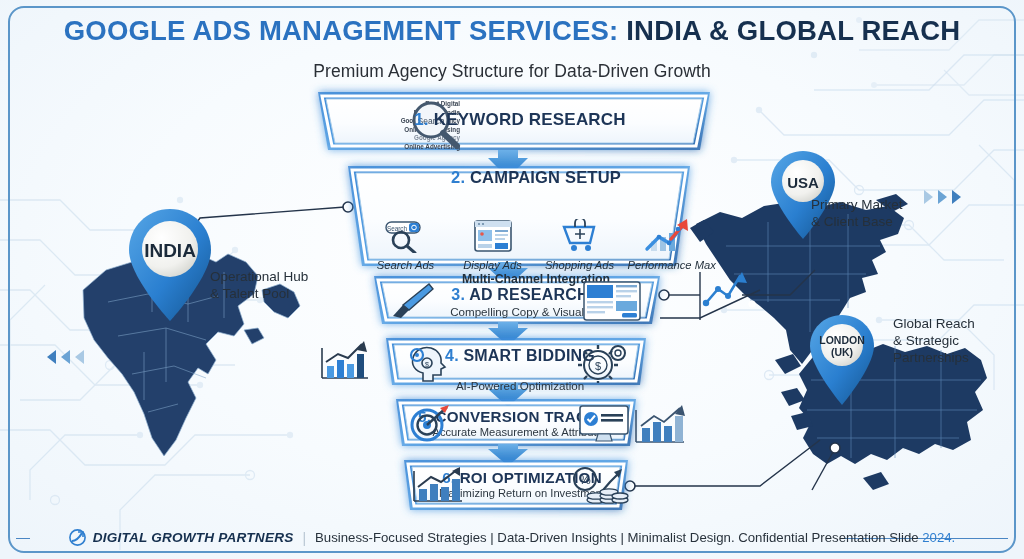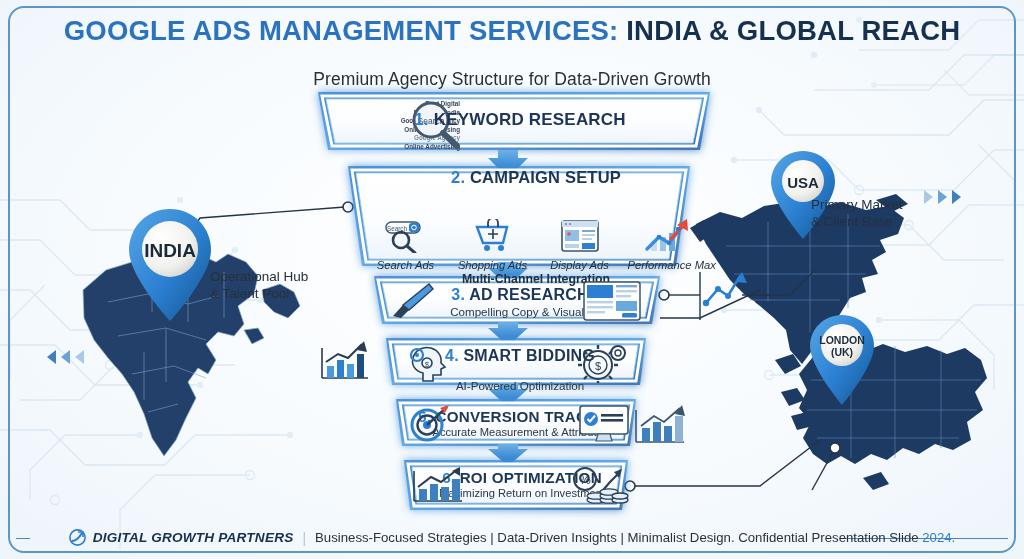--- a/index.html
+++ b/index.html
@@ -40,21 +40,21 @@
 
   
   #header { position: absolute; left: 0; top: 14px; width: 100%; text-align: center; z-index: 12;}
   #title {
     font-size: 27.5px; font-weight: bold; letter-spacing: .2px;
     line-height: 34px; white-space: nowrap;
   }
   #title .t-blue { color: #2b72c0; }
   #title .t-navy { color: #16304f; }
   #subtitle {
-    margin-top: 21px;
+    margin-top: 13px;
     font-size: 17.5px; color: #2a2f36; letter-spacing: .1px;
   }
 
   
   .map { position: absolute; z-index: 2; }
   #map-india  { left: 48px;  top: 232px; width: 265px; height: 230px; }
   #map-na     { left: 690px; top: 182px; width: 230px; height: 195px; }
   #map-eu     { left: 755px; top: 318px; width: 245px; height: 185px; }
 
   
@@ -440,43 +440,43 @@
           <text x="13" y="11.5" text-anchor="middle" font-family="Liberation Sans, sans-serif" font-size="6.4" fill="#3a5570">Search</text>
           <rect x="25" y="4" width="10" height="9" rx="2.5" fill="#2d7fd3"></rect>
           <circle cx="30" cy="8.5" r="2.3" fill="none" stroke="#ffffff" stroke-width="1"></circle>
           <circle cx="17" cy="21" r="8" fill="none" stroke="#2a4158" stroke-width="2.6"></circle>
           <path d="M23 27 L31 34" stroke="#2a4158" stroke-width="3" stroke-linecap="round"></path>
         </svg>
         <div class="cap">Search Ads</div>
       </div>
       <div class="s2-col">
         <svg width="44" height="34" viewBox="0 0 44 34">
-          <path d="M6 8 H36 L32 24 H12 Z" fill="none" stroke="#2d7fd3" stroke-width="2.4"></path>
-          <path d="M17 8 V4 a5 5 0 0 1 10 0 V8" fill="none" stroke="#2a4158" stroke-width="1.8"></path>
-          <path d="M22 10 V20 M17 15 H27" stroke="#2a4158" stroke-width="1.6"></path>
-          <circle cx="16" cy="29" r="3" fill="#2d7fd3"></circle>
-          <circle cx="30" cy="29" r="3" fill="#2d7fd3"></circle>
-        </svg>
-        <div class="cap">Shopping Ads</div>
-      </div>
-      <div class="s2-col">
-        <svg width="44" height="34" viewBox="0 0 44 34">
           <rect x="4" y="2" width="36" height="30" rx="2.5" fill="#ffffff" stroke="#3a5570" stroke-width="1.6"></rect>
           <rect x="4" y="2" width="36" height="6" fill="#cfe0f0"></rect>
           <circle cx="8" cy="5" r="1.1" fill="#6b8ba8"></circle>
             <circle cx="12" cy="5" r="1.1" fill="#6b8ba8"></circle>
           <rect x="7" y="11" width="14" height="11" fill="#8fc0ea"></rect>
           <circle cx="11" cy="15" r="1.8" fill="#e8574a"></circle>
           <rect x="24" y="11" width="13" height="2" fill="#7ba8d2"></rect>
           <rect x="24" y="15" width="13" height="2" fill="#b9d2e9"></rect>
           <rect x="24" y="19" width="10" height="2" fill="#b9d2e9"></rect>
           <rect x="7" y="25" width="14" height="4" fill="#b9d2e9"></rect>
           <rect x="24" y="24" width="13" height="6" fill="#2d7fd3"></rect>
         </svg>
         <div class="cap">Display Ads</div>
+      </div>
+      <div class="s2-col">
+        <svg width="44" height="34" viewBox="0 0 44 34">
+          <path d="M6 8 H36 L32 24 H12 Z" fill="none" stroke="#2d7fd3" stroke-width="2.4"></path>
+          <path d="M17 8 V4 a5 5 0 0 1 10 0 V8" fill="none" stroke="#2a4158" stroke-width="1.8"></path>
+          <path d="M22 10 V20 M17 15 H27" stroke="#2a4158" stroke-width="1.6"></path>
+          <circle cx="16" cy="29" r="3" fill="#2d7fd3"></circle>
+          <circle cx="30" cy="29" r="3" fill="#2d7fd3"></circle>
+        </svg>
+        <div class="cap">Shopping Ads</div>
       </div>
       <div class="s2-col">
         <svg width="52" height="34" viewBox="0 0 52 34">
           <rect x="10" y="22" width="6" height="10" fill="#c8dcee"></rect>
           <rect x="19" y="18" width="6" height="14" fill="#9ec4e4"></rect>
           <rect x="28" y="14" width="6" height="18" fill="#6aa9dd"></rect>
           <path d="M6 30 L18 18 L28 24 L44 4" fill="none" stroke="#3b8fe0" stroke-width="3.4" stroke-linecap="round"></path>
           <path d="M46 0 L36 6 L47 12 Z" fill="#e8483a"></path>
           <path d="M30 20 L44 4" stroke="#e8483a" stroke-width="3.4" stroke-linecap="round"></path>
           <circle cx="18" cy="18" r="2.3" fill="#2d7fd3"></circle>
@@ -629,20 +629,25 @@
     <div>Primary Market</div>
     <div>&amp; Client Base</div>
   </div>
 
   <svg class="pin" id="pin-london" width="72" height="96" viewBox="0 0 72 96">
     <path d="M36 3 C18 3 4 17 4 34 C4 55 36 93 36 93 C36 93 68 55 68 34 C68 17 54 3 36 3 Z" fill="url(#pinG1)"></path>
     <circle cx="36" cy="33" r="21" fill="url(#pinInner)"></circle>
     <text x="36" y="32" text-anchor="middle" font-family="Liberation Sans, sans-serif" font-size="10.5" font-weight="bold" fill="#1b2a3a">LONDON</text>
     <text x="36" y="44" text-anchor="middle" font-family="Liberation Sans, sans-serif" font-size="10.5" font-weight="bold" fill="#1b2a3a">(UK)</text>
   </svg>
+  <div class="pin-label" id="lbl-london">
+    <div>Global Reach</div>
+    <div>&amp; Strategic</div>
+    <div>Partnerships</div>
+  </div>
 
   <div id="footer-rule-left"></div>
   <div id="footer-rule-right"></div>
   <div id="footer">
     <span id="footer-logo">
       <svg width="17" height="17" viewBox="0 0 17 17">
         <circle cx="8.5" cy="8.5" r="7.6" fill="none" stroke="#2f7fd0" stroke-width="1.6"></circle>
         <path d="M3 12 C7 12 10 9 13 4" stroke="#2f7fd0" stroke-width="2.2" fill="none"></path>
         <path d="M9 3 L14 3 L14 8" stroke="#2f7fd0" stroke-width="1.6" fill="none"></path>
       </svg>

